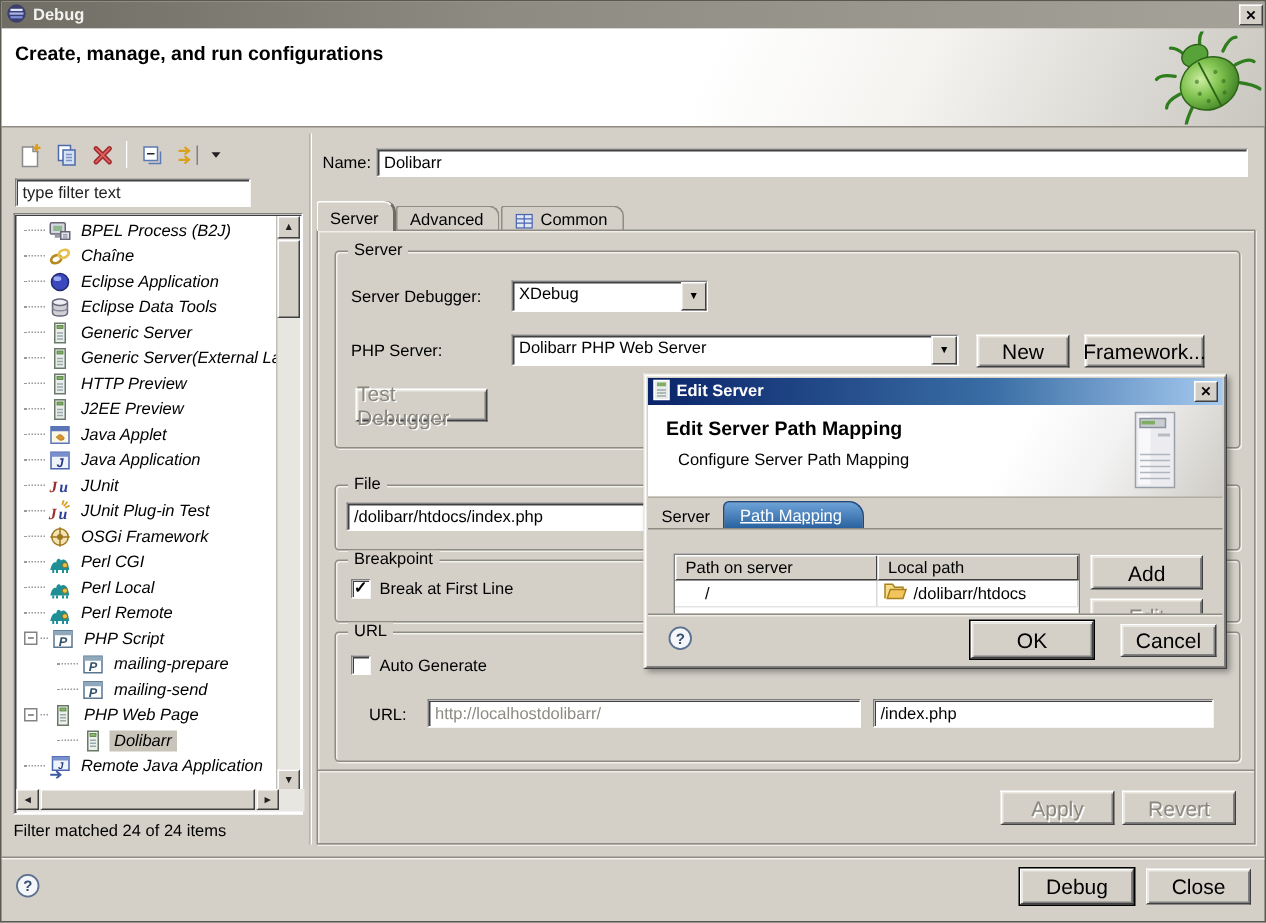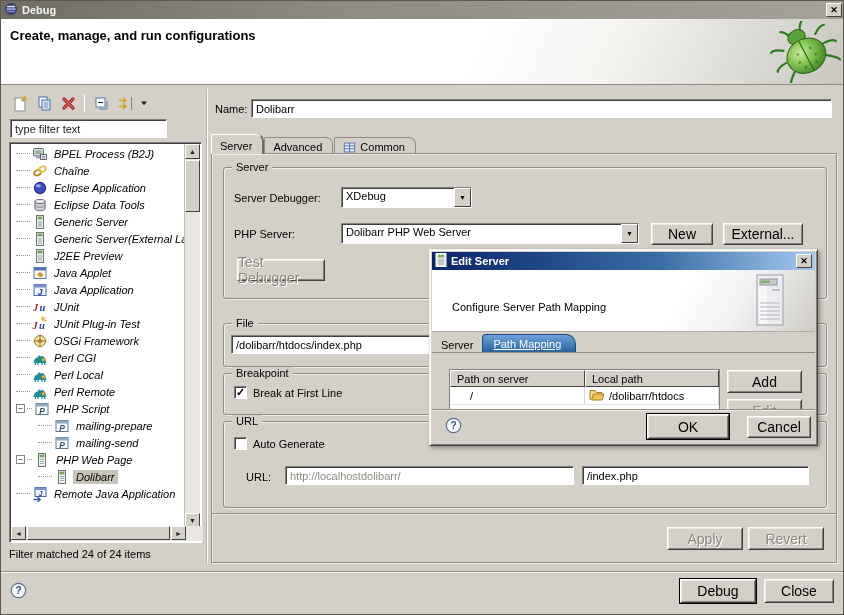--- a/index.html
+++ b/index.html
@@ -330,20 +330,33 @@
           <span class="dots"></span>
           <span class="ticon">
             <svg width="16" height="16" viewBox="0 0 16 16">
               <rect x="4.5" y="1.5" width="7" height="13" fill="#eaede9" stroke="#6a7a6a"></rect>
               <rect x="6" y="3" width="4" height="2" fill="#7fae63" stroke="#4e7a3a" stroke-width="0.5"></rect>
               <line x1="6" y1="8" x2="10" y2="8" stroke="#9aa"></line>
               <line x1="6" y1="10" x2="10" y2="10" stroke="#9aa"></line>
               <line x1="6" y1="12" x2="10" y2="12" stroke="#9aa"></line>
             </svg>
           </span>
+          <span class="tlabel">HTTP Preview</span>
+        </div>
+        <div class="tree-row">
+          <span class="dots"></span>
+          <span class="ticon">
+            <svg width="16" height="16" viewBox="0 0 16 16">
+              <rect x="4.5" y="1.5" width="7" height="13" fill="#eaede9" stroke="#6a7a6a"></rect>
+              <rect x="6" y="3" width="4" height="2" fill="#7fae63" stroke="#4e7a3a" stroke-width="0.5"></rect>
+              <line x1="6" y1="8" x2="10" y2="8" stroke="#9aa"></line>
+              <line x1="6" y1="10" x2="10" y2="10" stroke="#9aa"></line>
+              <line x1="6" y1="12" x2="10" y2="12" stroke="#9aa"></line>
+            </svg>
+          </span>
           <span class="tlabel">J2EE Preview</span>
         </div>
         <div class="tree-row">
           <span class="dots"></span>
           <span class="ticon">
             <svg width="16" height="16" viewBox="0 0 16 16">
               <rect x="2" y="2.5" width="12" height="11" fill="#fdf8e4" stroke="#5a76b8"></rect>
               <rect x="2" y="2.5" width="12" height="3" fill="#5a76b8"></rect>
               <path d="M5.5 9.5 q2.5 -3.5 5 0 q1 2 -2.5 2 z" fill="#d9952a" stroke="#9a641a" stroke-width="0.5"></path>
             </svg>
@@ -553,21 +566,21 @@
   </div>
   <div class="ctl-label" style="left:233px;top:227px">PHP Server:</div>
   <div class="combo" style="left:340px;top:222px;width:298px;height:21px">
     <span class="cval">Dolibarr PHP Web Server</span>
     <span class="cbtn">▼</span>
   </div>
   <div class="btn abs" style="left:650px;top:222px;width:62px;height:22px">
     <span>New</span>
   </div>
   <div class="btn abs" style="left:722px;top:222px;width:80px;height:22px">
-    <span>External...</span>
+    <span>Framework...</span>
   </div>
   <div class="btn disabled abs" style="left:236px;top:258px;width:88px;height:22px">
     <span>Test Debugger</span>
   </div>
 
   <div class="group" style="left:222px;top:322px;width:604px;height:44px">
     <span class="legend">File</span>
   </div>
   <input class="field abs" style="left: 230px; top: 334px; width: 578px; height: 19px;" readonly="" value="/dolibarr/htdocs/index.php">
 
@@ -618,20 +631,21 @@
             <rect x="1" y="0.5" width="10" height="13" fill="#e8ebe8" stroke="#fff"></rect>
             <rect x="3" y="2" width="6" height="2.5" fill="#7fae63"></rect>
             <line x1="3" y1="7" x2="9" y2="7" stroke="#9aa"></line>
             <line x1="3" y1="9" x2="9" y2="9" stroke="#9aa"></line>
             <line x1="3" y1="11" x2="9" y2="11" stroke="#9aa"></line>
           </svg></span>
       <span class="ttl">Edit Server</span>
       <div class="xbtn">✕</div>
     </div>
     <div class="dlg-banner">
+      <div class="h1">Edit Server Path Mapping</div>
       <div class="h2">Configure Server Path Mapping</div>
       <span class="tower"><svg width="46" height="56" viewBox="0 0 46 56">
             <rect x="10" y="2" width="26" height="50" fill="#ececf0" stroke="#9aa0aa"></rect>
             <rect x="12" y="4" width="8" height="46" fill="#f8f8fa"></rect>
             <rect x="13" y="6" width="17" height="6" fill="#c9cdd2" stroke="#8a929c"></rect>
             <rect x="14" y="7.5" width="9" height="2.5" fill="#7fae63"></rect>
             <rect x="25" y="16" width="8" height="2" fill="#b8bcc2"></rect>
             <g stroke="#b0b6be">
               <line x1="13" y1="30" x2="33" y2="30"></line>
               <line x1="13" y1="34" x2="33" y2="34"></line>

